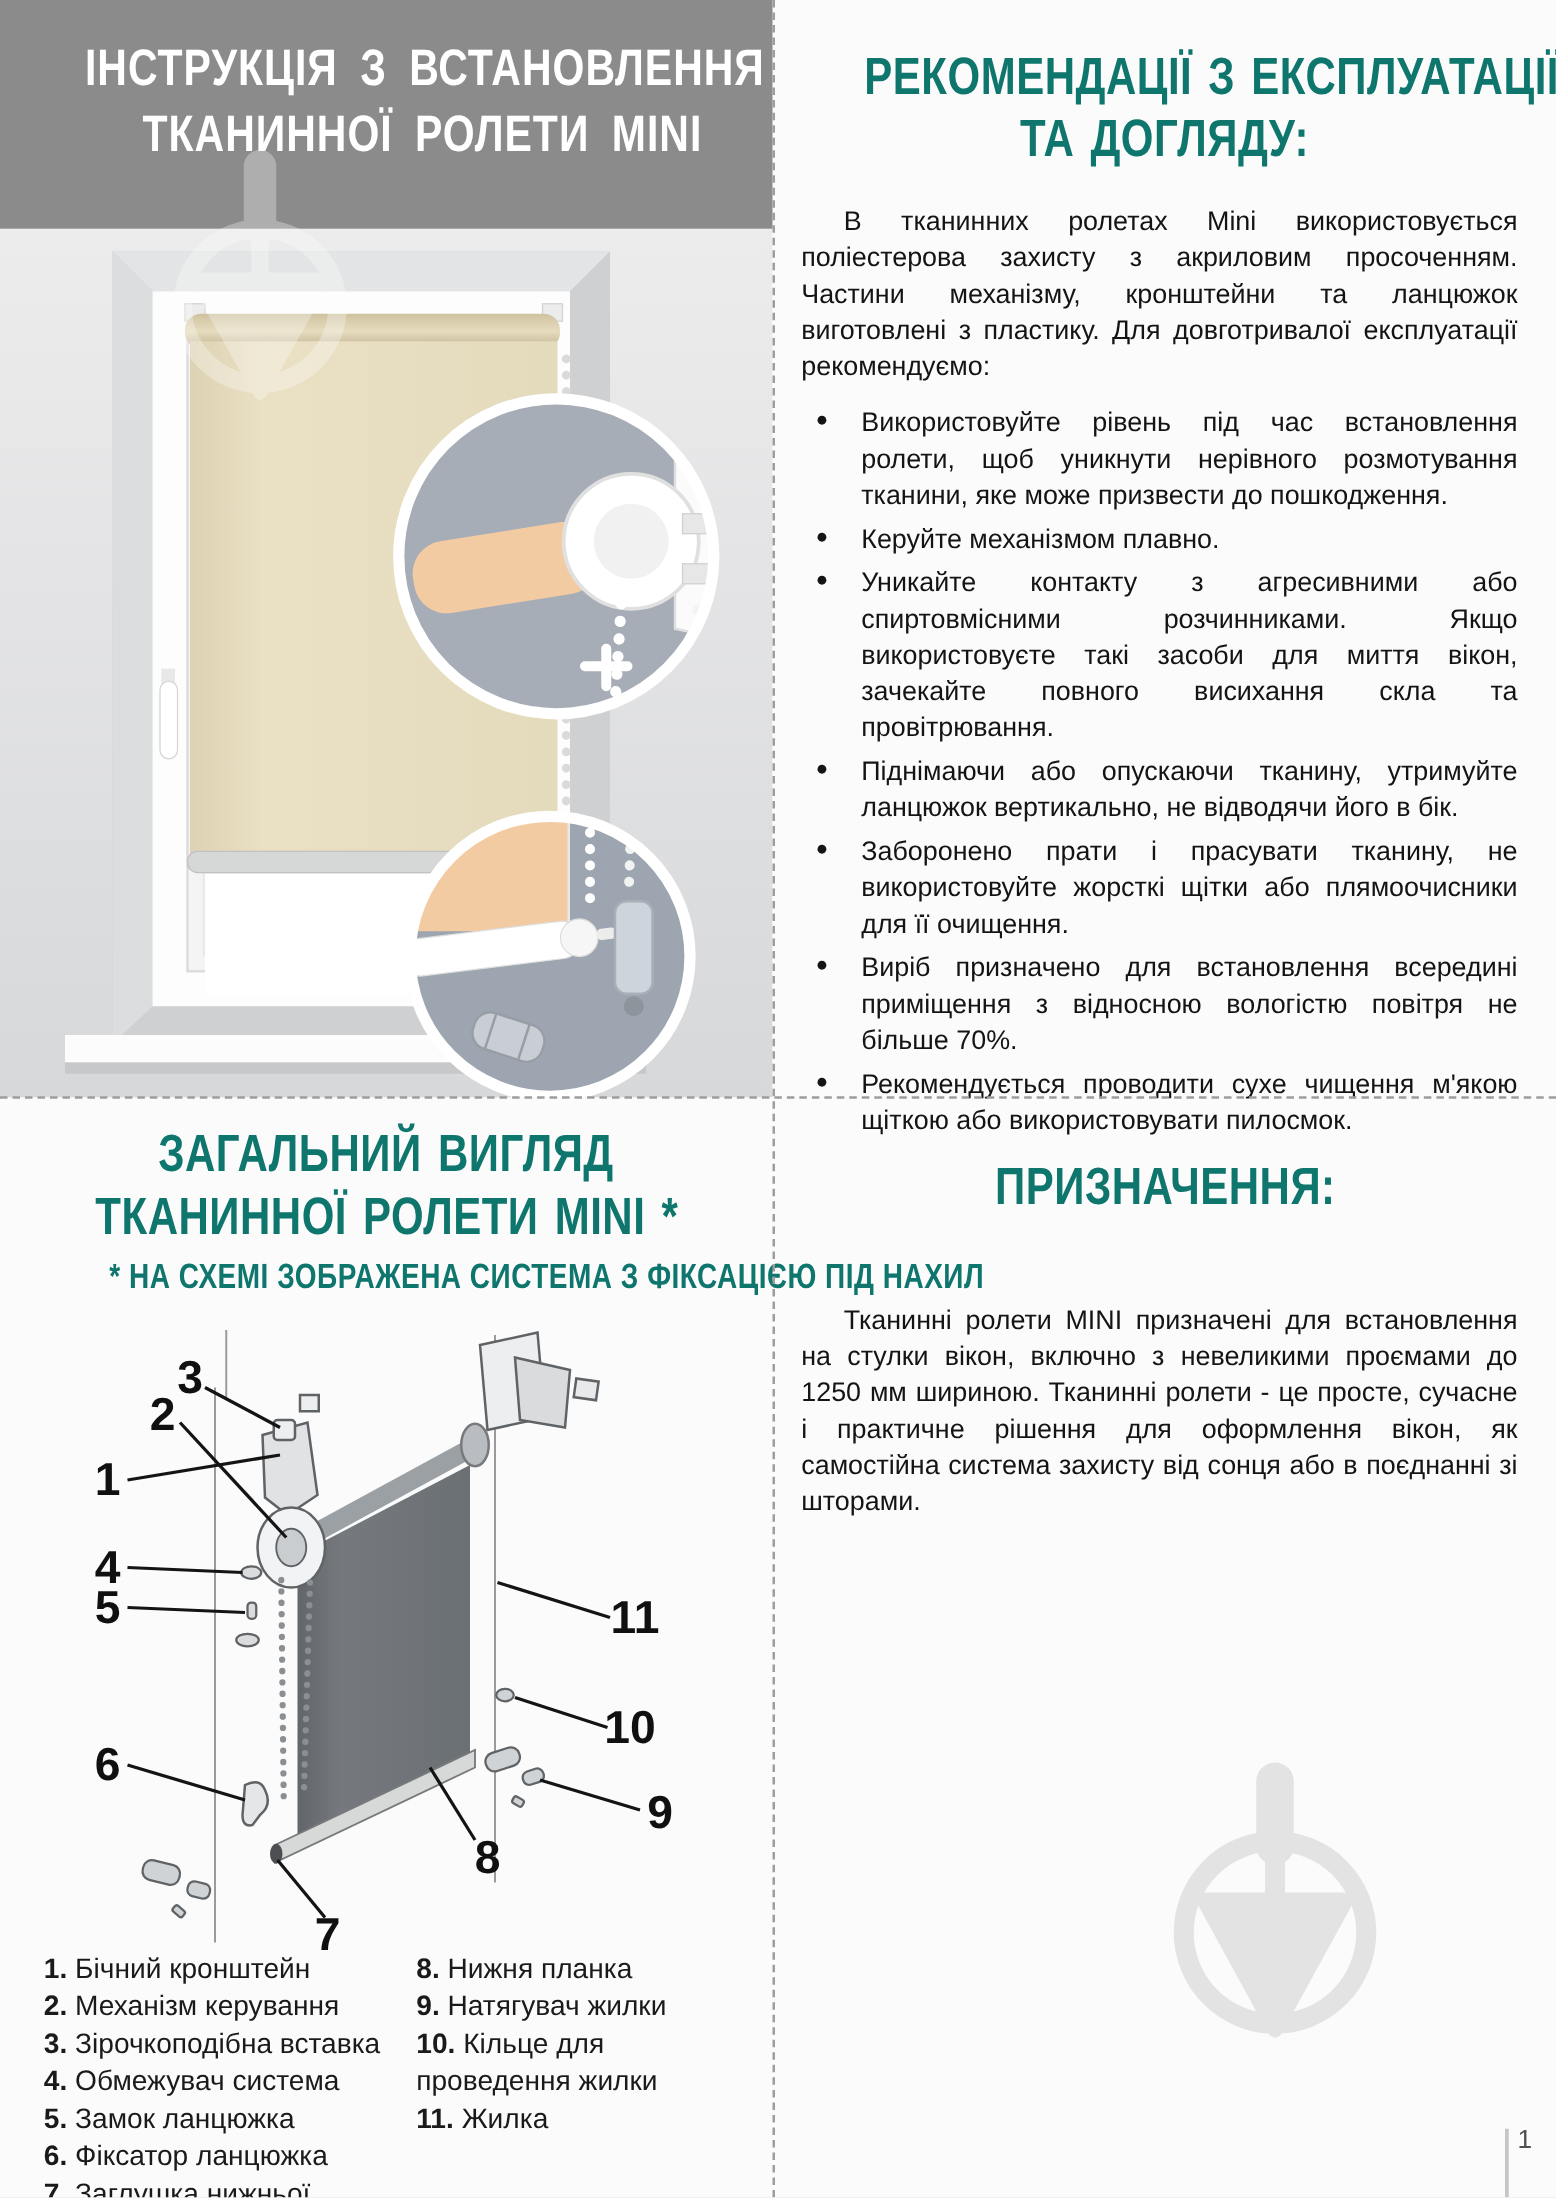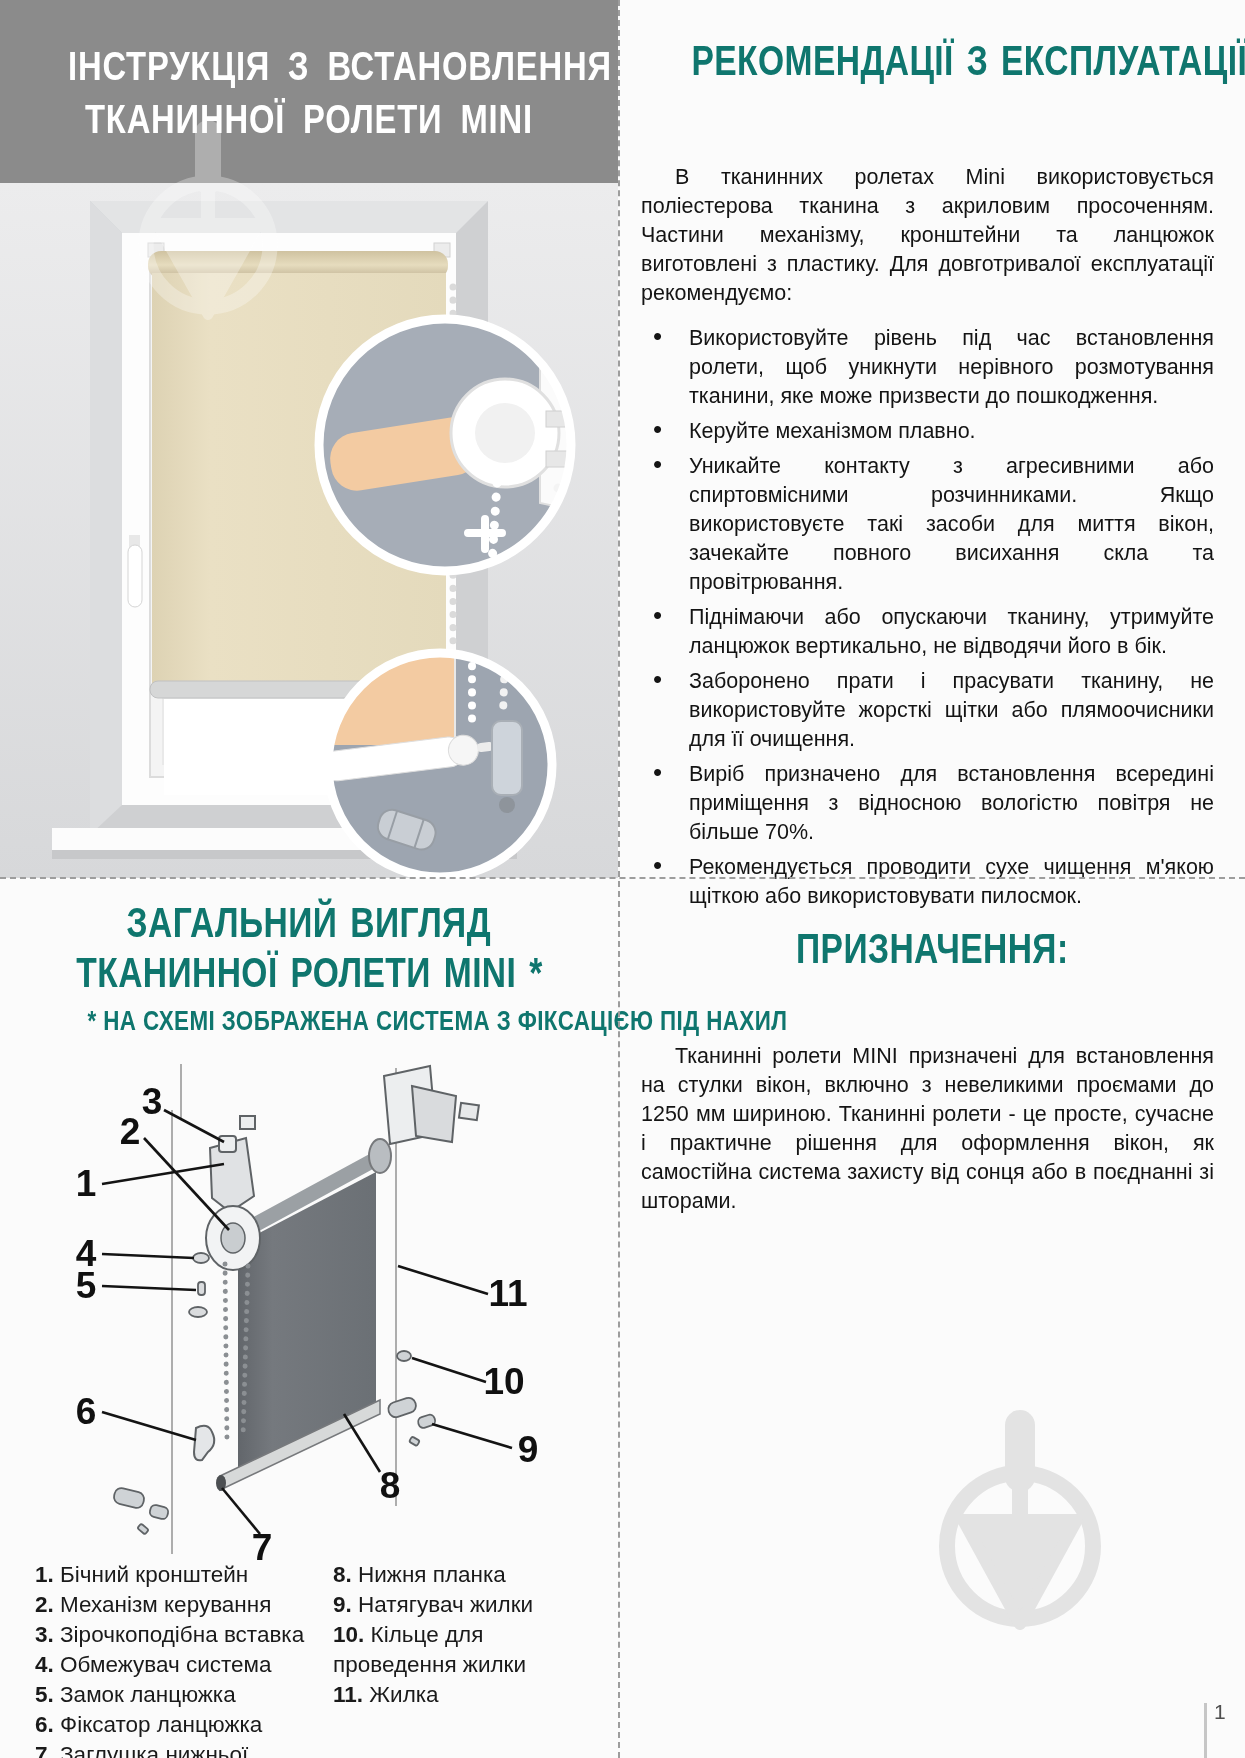--- a/index.html
+++ b/index.html
@@ -7,21 +7,21 @@
     position:relative; width:1245px; height:1758px; margin:0 auto;
     background:#fbfbfb; overflow:hidden;
     font-family:"Liberation Sans","DejaVu Sans",sans-serif; color:#1c1c1c;
   }
   
   .v-divider{position:absolute; left:618px; top:0; height:1758px; width:0; border-left:2px dashed #9d9d9d;}
   .h-divider{position:absolute; left:0; top:877px; width:1245px; height:0; border-top:2px dashed #9d9d9d;}
 
   
   .banner{position:absolute; left:0; top:0; width:618px; height:183px; background:#8b8b8b;}
-  .banner-inner{padding-top:40px; text-align:center;}
+  .banner-inner{padding-top:28px; text-align:right;}
   .banner .line{color:#ffffff; font-weight:bold; font-size:41px; line-height:53px; letter-spacing:1px; word-spacing:10px;}
   .condensed{display:inline-block; transform:scaleX(0.80); transform-origin:50% 50%; white-space:nowrap;}
   .photo{position:absolute; left:0; top:183px; width:618px; height:695px;}
   .watermark-top{position:absolute; left:118px; top:115px; width:180px; height:250px; opacity:0.30; pointer-events:none;}
 
   
   .sec-head{position:absolute; text-align:center; color:#0f766e; font-weight:bold;}
   .sec-head .line{font-size:42px; line-height:50px; letter-spacing:0.5px; word-spacing:4px;}
   .sec-head .subline{font-size:28px; line-height:30px; margin-top:8px; letter-spacing:0.5px;}
 
@@ -161,24 +161,25 @@
     <g fill="#ffffff" stroke="none">
       <circle cx="90" cy="130" r="62" fill="none" stroke="#ffffff" stroke-width="15"></circle>
       <rect x="77" y="5" width="26" height="74" rx="13"></rect>
       <rect x="83" y="70" width="14" height="36"></rect>
       <path d="M38 108 L142 108 L90 200 Z" stroke="#ffffff" stroke-width="10" stroke-linejoin="round"></path>
     </g>
   </svg>
 
   <div class="sec-head" style="left:622px; top:36px; width:620px;">
     <div class="line"><span class="condensed">РЕКОМЕНДАЦІЇ З ЕКСПЛУАТАЦІЇ</span></div>
+    <div class="line"><span class="condensed">ТА ДОГЛЯДУ:</span></div>
   </div>
 
   <div class="care-block bodycopy">
-    <p>В тканинних ролетах Mini використовується поліестерова тканина з акриловим просоченням. Частини механізму, кронштейни та ланцюжок виготовлені з пластику. Для довготривалої експлуатації рекомендуємо:</p>
+    <p>В тканинних ролетах Mini використовується поліестерова захисту з акриловим просоченням. Частини механізму, кронштейни та ланцюжок виготовлені з пластику. Для довготривалої експлуатації рекомендуємо:</p>
     <ul class="bullets">
       <li>Використовуйте рівень під час встановлення ролети, щоб уникнути нерівного розмотування тканини, яке може призвести до пошкодження.</li>
       <li>Керуйте механізмом плавно.</li>
       <li>Уникайте контакту з агресивними або спиртовмісними розчинниками. Якщо використовуєте такі засоби для миття вікон, зачекайте повного висихання скла та провітрювання.</li>
       <li>Піднімаючи або опускаючи тканину, утримуйте ланцюжок вертикально, не відводячи його в бік.</li>
       <li>Заборонено прати і прасувати тканину, не використовуйте жорсткі щітки або плямоочисники для її очищення.</li>
       <li>Виріб призначено для встановлення всередині приміщення з відносною вологістю повітря не більше 70%.</li>
       <li>Рекомендується проводити сухе чищення м'якою щіткою або використовувати пилосмок.</li>
     </ul>
   </div>

